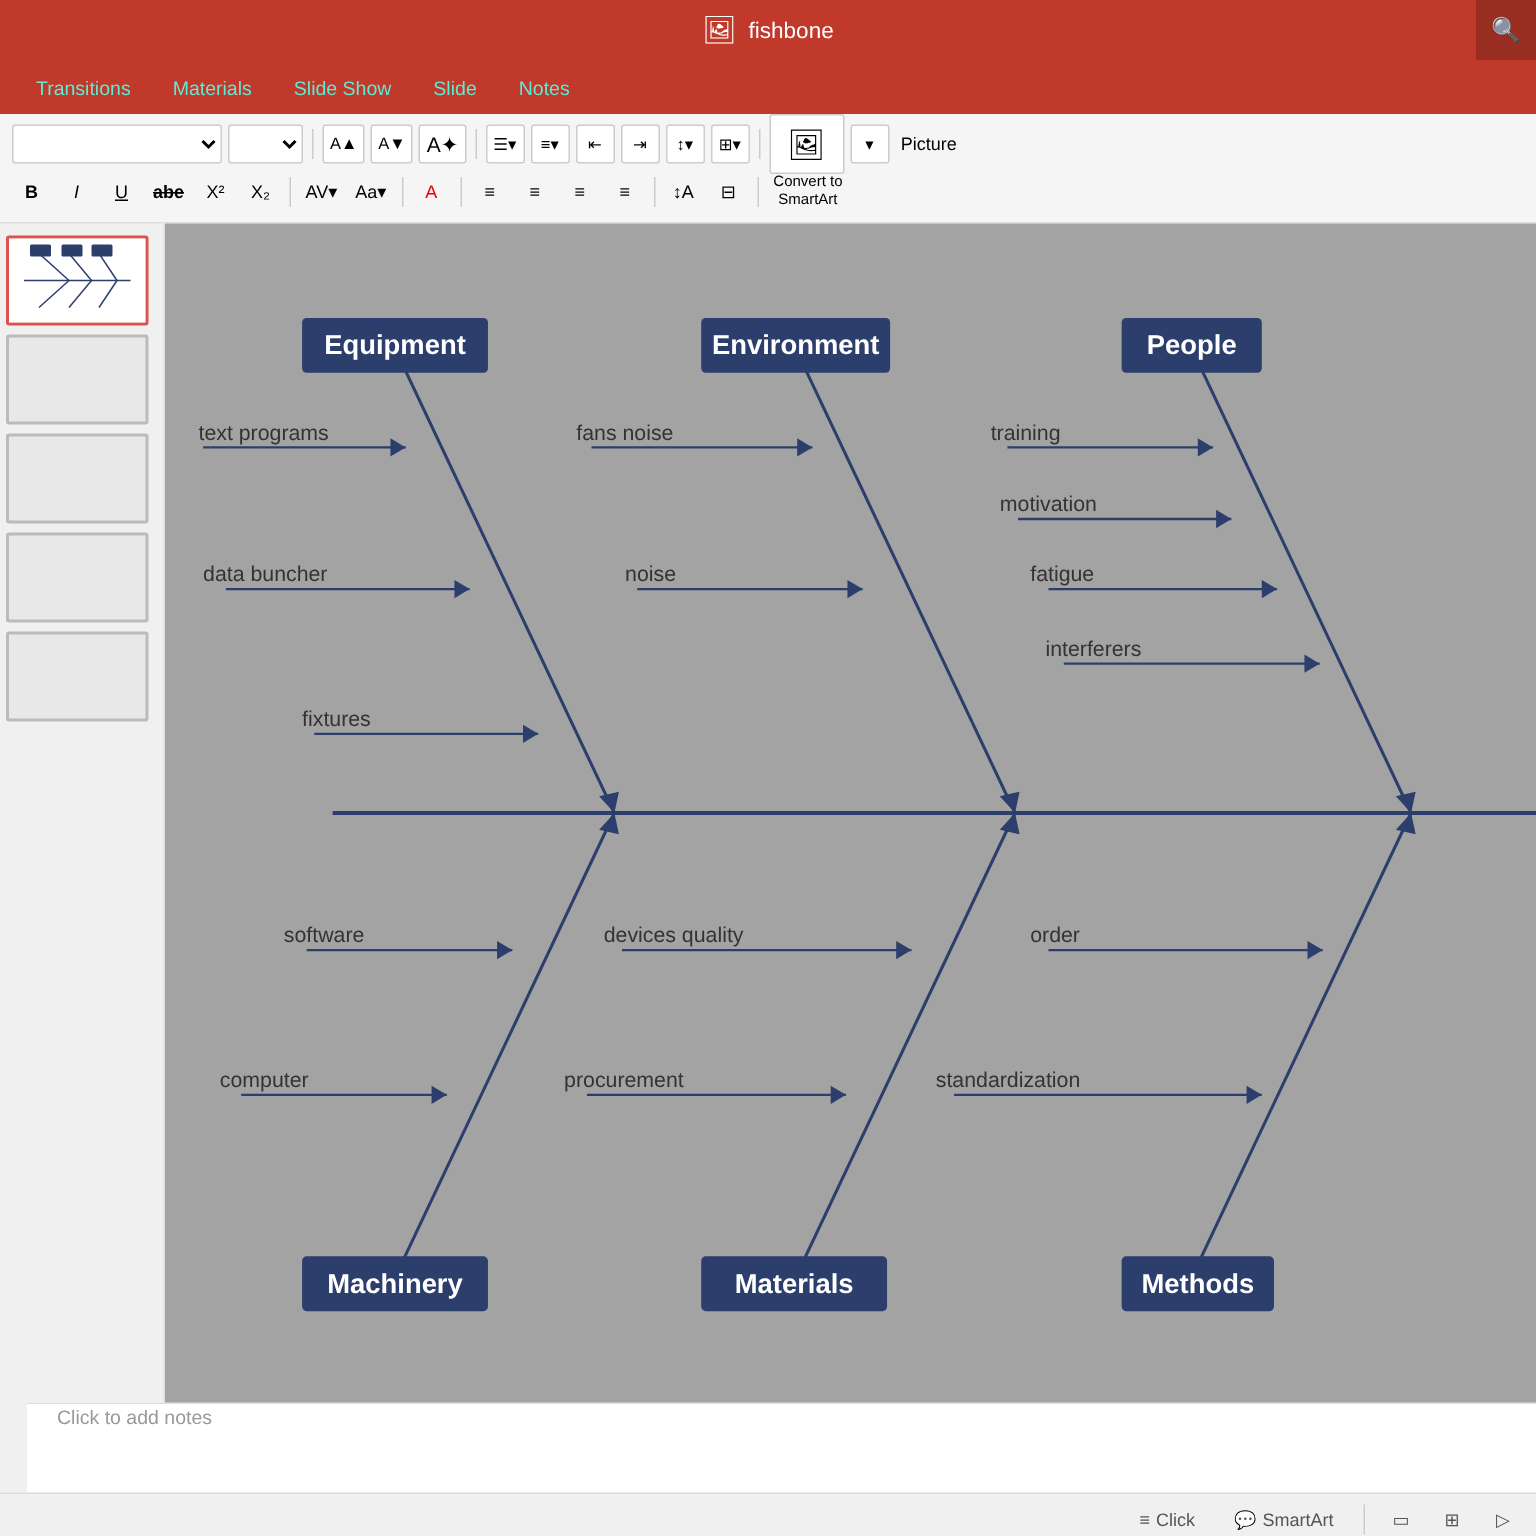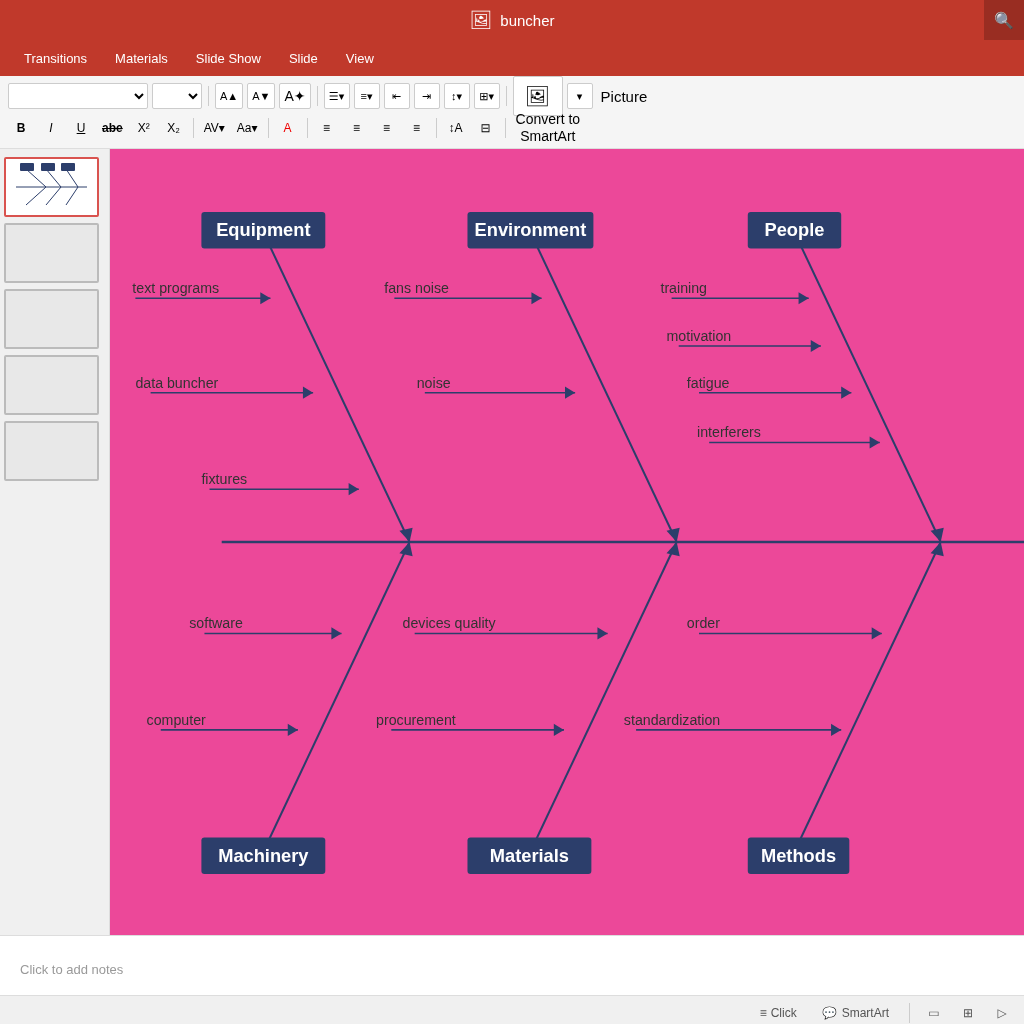--- a/index.html
+++ b/index.html
@@ -23,21 +23,21 @@
       cursor: pointer; font-size: 16px;
     }
 
     
     #menubar {
       background: #c0392b;
       height: 36px;
       display: flex;
       align-items: center;
       padding: 0 10px;
-      color: #ffffff;
+      color: #5eead4;
       font-size: 13px;
     }
     .menu-item {
       padding: 6px 14px;
       cursor: pointer;
       border-radius: 3px;
     }
     .toolbar-row {
       display: flex;
       align-items: center;
@@ -87,34 +87,35 @@
       border: 2px solid #d9534f;
       border-radius: 2px;
       cursor: pointer;
       position: relative;
     }
     .slide-thumb.empty { border-color: #bbb; background: #e8e8e8; }
 
     
     #canvas-area {
       flex: 1;
-      background: #ec4899;
+      background: #a3a3a3;
       position: relative;
       overflow: hidden;
     }
 
     
     #notes-area {
       height: 60px;
       background: white;
       border-top: 1px solid #ddd;
-      padding: 26px 20px;
+      padding: 1px 20px;
       font-size: 13px;
       color: #999;
       cursor: text;
+      margin-left: 18px;
     }
 
     
     #statusbar {
       height: 34px;
       background: #f0f0f0;
       border-top: 1px solid #ddd;
       display: flex;
       align-items: center;
       justify-content: flex-end;
@@ -136,30 +137,30 @@
     }
     #toolbar2 {
       position: relative;
     }
   </style>
 </head>
 <body>
 
 <div id="titlebar">
   <span class="title-icon">🖼</span>
-  <span>buncher</span>
+  <span>fishbone</span>
   <div class="search-btn">🔍</div>
 </div>
 
 <div id="menubar">
   <div class="menu-item">Transitions</div>
   <div class="menu-item">Materials</div>
   <div class="menu-item">Slide Show</div>
   <div class="menu-item">Slide</div>
-  <div class="menu-item">View</div>
+  <div class="menu-item">Notes</div>
 </div>
 
 <div id="toolbar2" style="background:#f5f5f5; border-bottom:1px solid #ddd; padding: 4px 8px;">
 
   <div class="toolbar-row">
     <select class="tb-select" style="width:140px;"></select>
     <select class="tb-select tb-font-size" style="width:50px;"></select>
     <div class="tb-sep"></div>
     <button class="tb-btn">A▲</button>
     <button class="tb-btn">A▼</button>
@@ -167,21 +168,21 @@
     <div class="tb-sep"></div>
     <button class="tb-btn">☰▾</button>
     <button class="tb-btn">≡▾</button>
     <button class="tb-btn">⇤</button>
     <button class="tb-btn">⇥</button>
     <button class="tb-btn">↕▾</button>
     <button class="tb-btn">⊞▾</button>
     <div class="tb-sep"></div>
     <button class="tb-btn" style="width:50px;height:40px;font-size:20px;">🖼</button>
     <button class="tb-btn">▾</button>
-    <span style="font-size:15px; margin-left:4px;">Picture</span>
+    <span style="font-size:12px; margin-left:4px;">Picture</span>
   </div>
 
   <div class="toolbar-row">
     <button class="tb-format-btn" style="font-weight:bold;">B</button>
     <button class="tb-format-btn" style="font-style:italic;">I</button>
     <button class="tb-format-btn" style="text-decoration:underline;">U</button>
     <button class="tb-format-btn" style="text-decoration:line-through;font-weight:bold;">abe</button>
     <button class="tb-format-btn">X²</button>
     <button class="tb-format-btn">X₂</button>
     <div class="tb-sep"></div>
@@ -191,21 +192,21 @@
     <button class="tb-format-btn" style="color:#e00;">A</button>
     <div class="tb-sep"></div>
     <button class="tb-format-btn">≡</button>
     <button class="tb-format-btn">≡</button>
     <button class="tb-format-btn">≡</button>
     <button class="tb-format-btn">≡</button>
     <div class="tb-sep"></div>
     <button class="tb-format-btn">↕A</button>
     <button class="tb-format-btn">⊟</button>
     <div class="tb-sep"></div>
-    <button class="tb-format-btn" style="font-size:14px; line-height:1.2;">Convert to<br>SmartArt</button>
+    <button class="tb-format-btn" style="font-size:10px; line-height:1.2;">Convert to<br>SmartArt</button>
   </div>
 </div>
 
 <div id="main-area" style="display:flex; height:calc(1024px - 40px - 36px - 68px - 60px - 34px);">
 
   <div id="sidebar">
     <div class="slide-thumb">
       <svg width="91" height="56" viewBox="0 0 91 56">
         <rect width="91" height="56" fill="white"></rect>
         <line x1="10" y1="28" x2="81" y2="28" stroke="#2c3e6b" stroke-width="1"></line>

